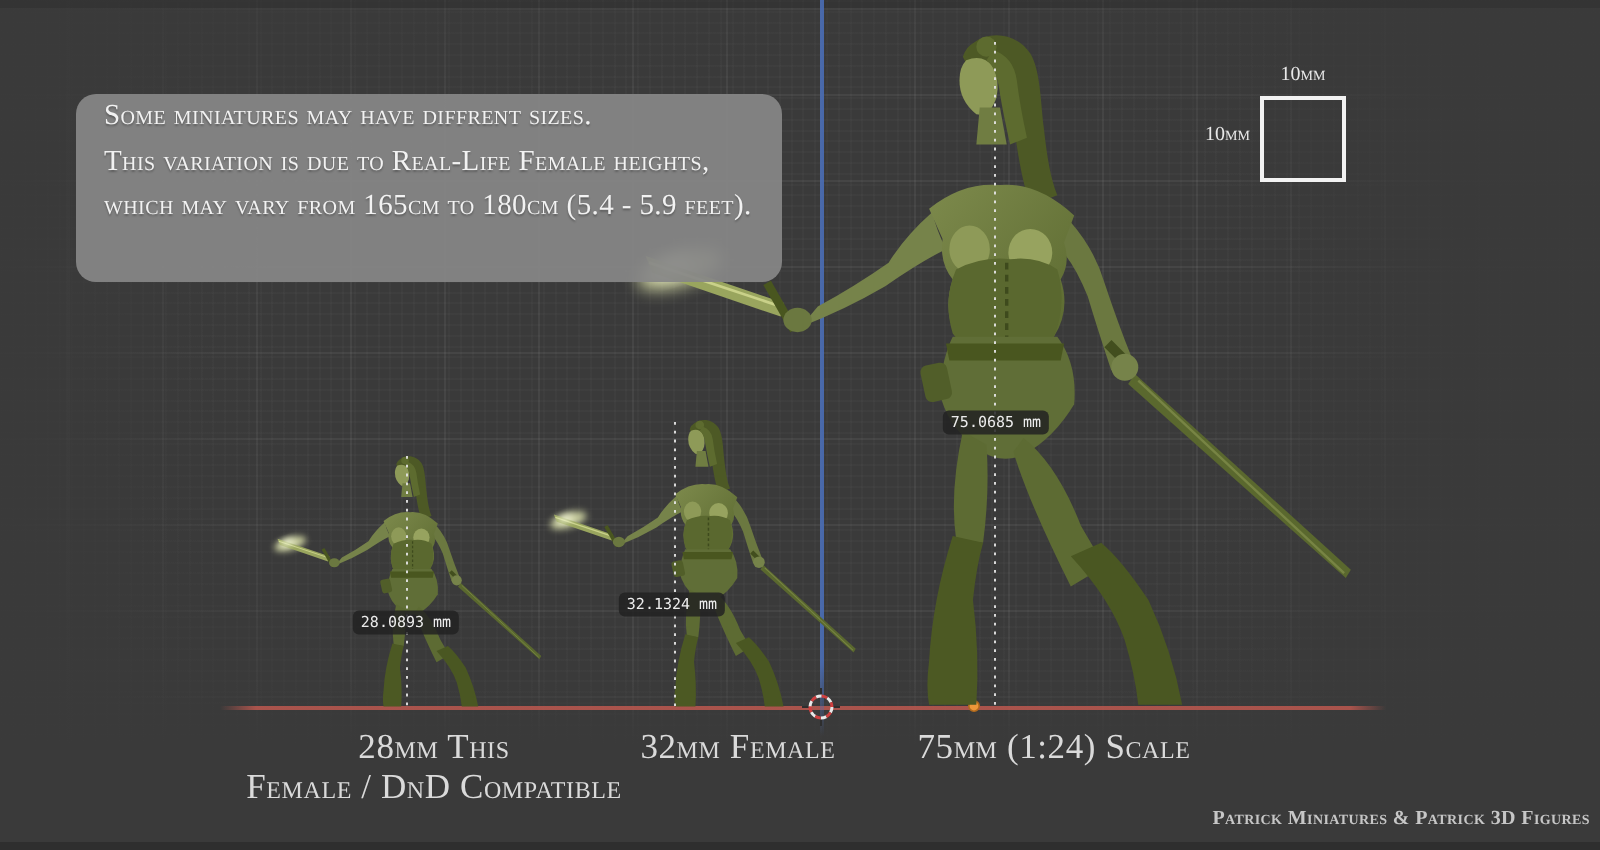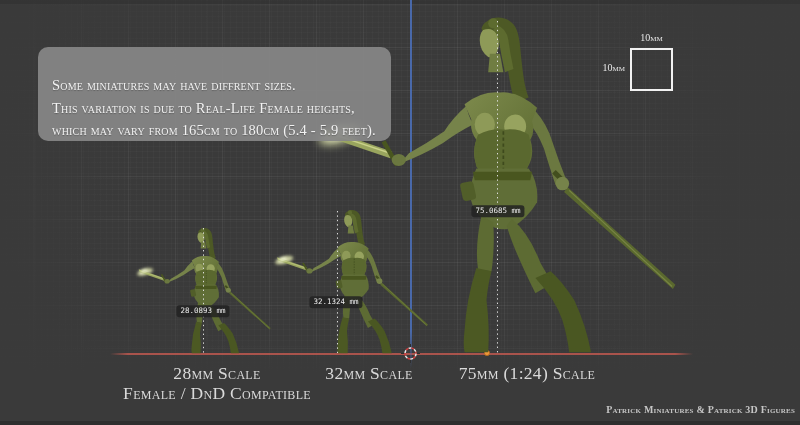--- a/index.html
+++ b/index.html
@@ -47,21 +47,21 @@
     position:absolute;transform:translate(-50%,-50%);
     background:rgba(34,34,34,0.85);color:#ececec;
     font-family:"DejaVu Sans Mono",monospace;font-size:7.5px;
     padding:2px 4px;border-radius:3px;white-space:nowrap;line-height:1;margin-top:19px;
   }
 
   
   .info-box{
     position:absolute;left:38px;top:47px;width:353px;height:94px;
     background:rgba(135,135,135,0.93);border-radius:10px;
-    padding:27px 10px 0 14px;color:#f2f2f2;
+    padding:0 10px 0 14px;color:#f2f2f2;
     font-variant:small-caps;font-size:14.5px;line-height:22.6px;
     letter-spacing:0.2px;text-shadow:0 1px 1px rgba(0,0,0,0.28);
     white-space:nowrap;
   }
 
   
   .ref-square{position:absolute;left:630px;top:48px;width:43px;height:43px;border:2px solid #f2f2f2;}
   .ref-label{position:absolute;font-variant:small-caps;font-size:10px;color:#e8e8e8;white-space:nowrap;}
   .ref-label.top{left:630px;top:32px;width:43px;text-align:center;}
   .ref-label.side{left:583px;top:62px;width:42px;text-align:right;}
@@ -174,25 +174,25 @@
     <div class="info-line">Some miniatures may have diffrent sizes.</div>
     <div class="info-line">This variation is due to Real-Life Female heights,</div>
     <div class="info-line">which may vary from 165cm to 180cm (5.4 - 5.9 feet).</div>
   </div>
 
   <div class="ref-square"></div>
   <div class="ref-label top">10mm</div>
   <div class="ref-label side">10mm</div>
 
   <div class="scale-label" style="left:217px;top:364px;">
-    <div>28mm Scale</div>
+    <div>28mm This</div>
     <div>Female / DnD Compatible</div>
   </div>
   <div class="scale-label" style="left:369px;top:364px;">
-    <div>32mm Scale</div>
+    <div>32mm Female</div>
   </div>
   <div class="scale-label" style="left:527px;top:364px;">
     <div>75mm (1:24) Scale</div>
   </div>
 
   <div class="watermark">Patrick Miniatures &amp; Patrick 3D Figures</div>
 
   <div class="bottom-shade"></div>
 </div>
 

